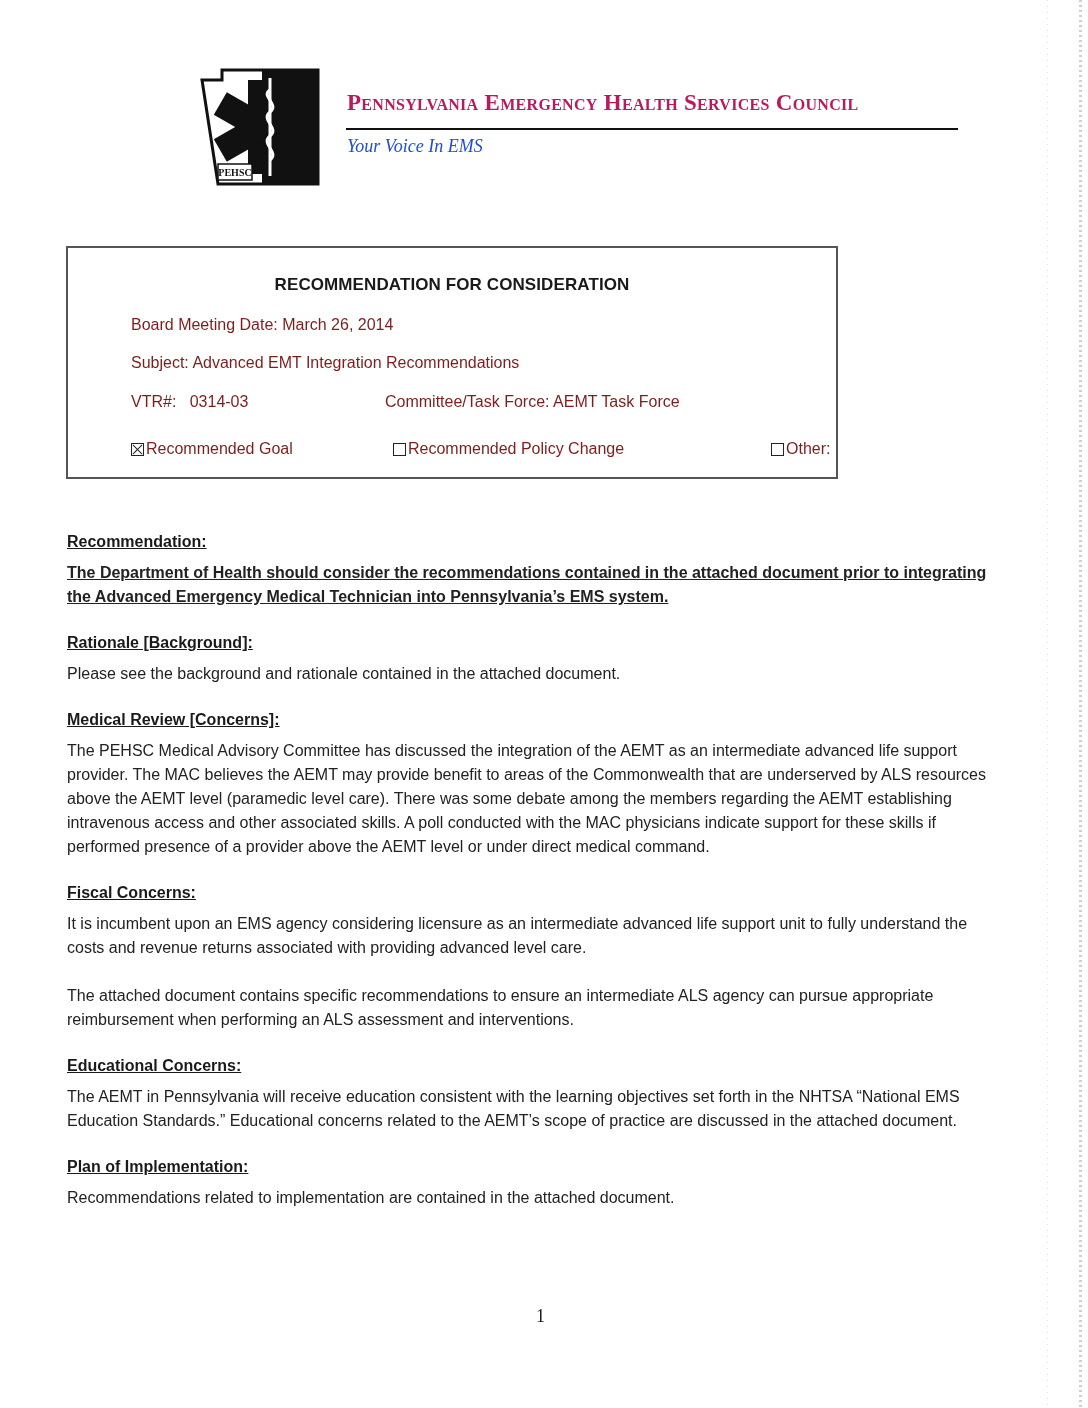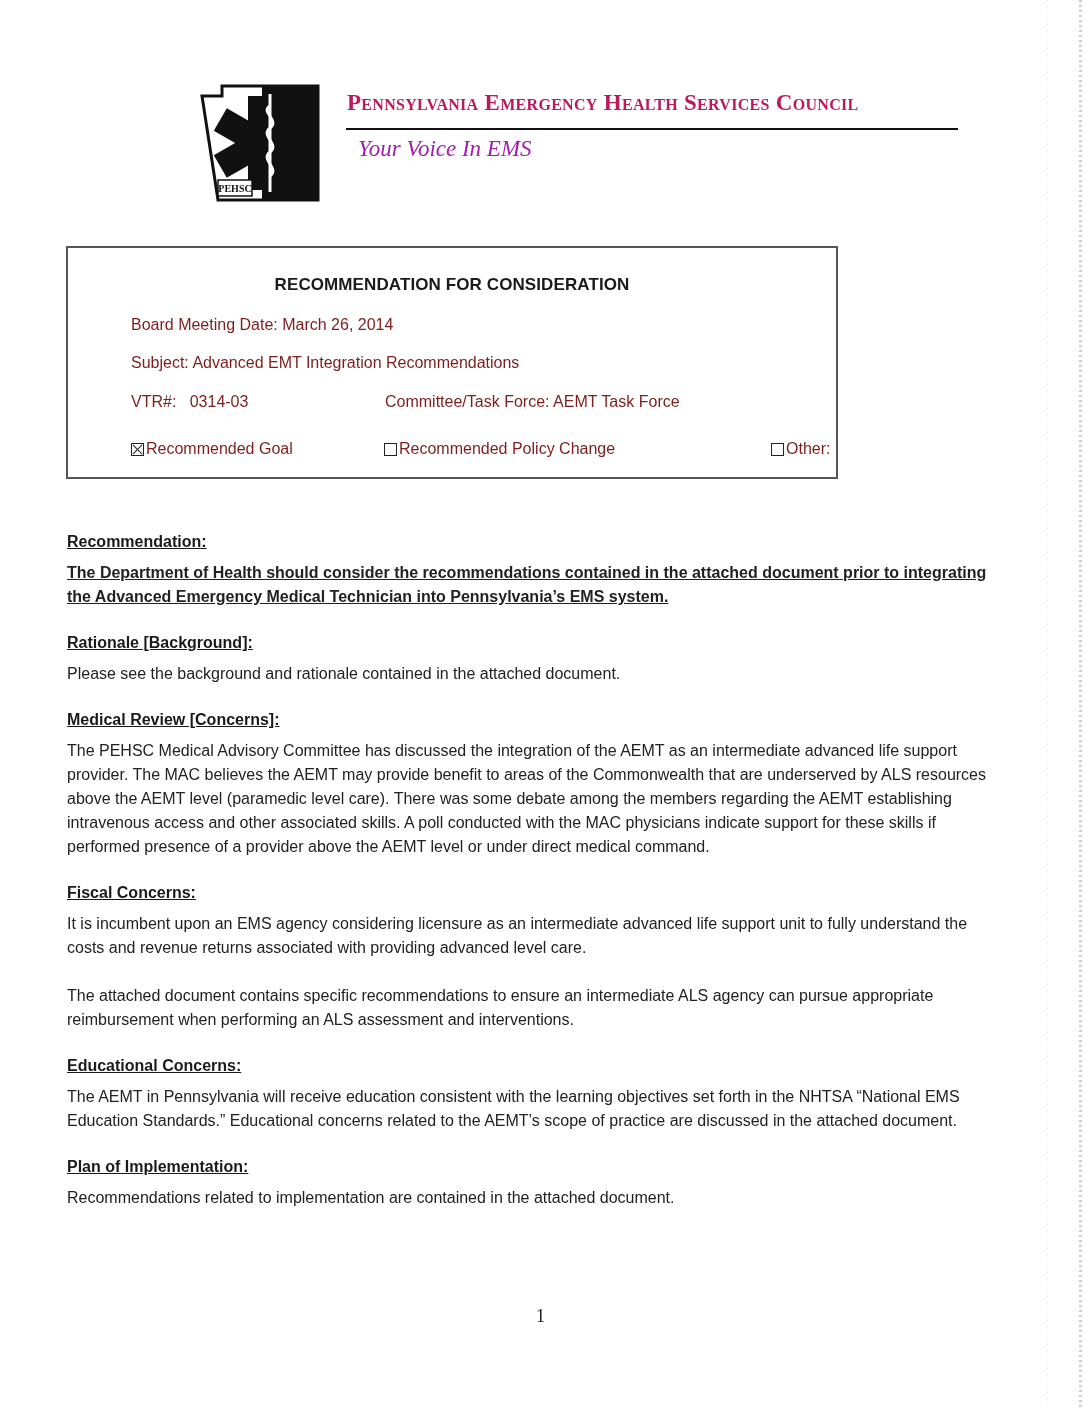--- a/index.html
+++ b/index.html
@@ -12,33 +12,33 @@
       background: repeating-linear-gradient(to bottom, #bbb 0 2px, transparent 2px 5px);
       opacity: .7;
     }
     .scan-edge2 {
       position: absolute; right: 40px; top: 0; width: 1px; height: 1408px;
       background: repeating-linear-gradient(to bottom, #ccc 0 1px, transparent 1px 6px);
       opacity: .6;
     }
     
     .logo {
-      position: absolute; left: 200px; top: 84px; width: 120px; height: 118px;
+      position: absolute; left: 200px; top: 68px; width: 120px; height: 118px;
     }
     .org-name {
       position: absolute; left: 347px; top: 90px;
       font-family: "Liberation Serif", serif; font-size: 23px; letter-spacing: 0.3px;
       color: #be185d; font-variant: small-caps; font-weight: bold;
     }
     .header-rule {
       position: absolute; left: 346px; top: 128px; width: 612px; height: 2px; background: #111;
     }
     .tagline {
       position: absolute; left: 347px; top: 136px;
-      font-family: "Liberation Serif", serif; font-style: italic; font-size: 23px; color: #a21caf; margin-left: 11px;
+      font-family: "Liberation Serif", serif; font-style: italic; font-size: 18px; color: #1d4ed8;
     }
     
     .rec-box {
       position: absolute; left: 66px; top: 246px; width: 772px; height: 233px;
       border: 2px solid #555; box-sizing: border-box;
     }
     .rec-title {
       position: absolute; left: 0; right: 0; top: 27px; text-align: center;
       font-size: 17px; font-weight: bold; letter-spacing: 0.1px;
     }
@@ -96,21 +96,21 @@
   <div class="box-line" style="left:63px; top:68px;">Board Meeting Date: March 26, 2014</div>
   <div class="box-line" style="left:63px; top:106px;">Subject:  Advanced EMT Integration Recommendations</div>
   <div class="box-line" style="left:63px; top:145px;">
     <span>VTR#:</span>&nbsp;&nbsp;
     <span>0314-03</span>
   </div>
   <div class="box-line" style="left:317px; top:145px;">Committee/Task Force: AEMT Task Force</div>
   <div class="box-line" style="left:63px; top:192px;">
     <span class="checkbox checked"></span><span>Recommended Goal</span>
   </div>
-  <div class="box-line" style="left:308px; top:192px;padding-left:8px;">
+  <div class="box-line" style="left:317px; top:192px;padding-left:8px;">
     <span class="checkbox"></span><span>Recommended Policy Change</span>
   </div>
   <div class="box-line" style="left:703px; top:192px;">
     <span class="checkbox"></span><span>Other:</span>
   </div>
 </div>
 
 <div class="content">
   <div class="section">
     <div class="heading">Recommendation:</div>

